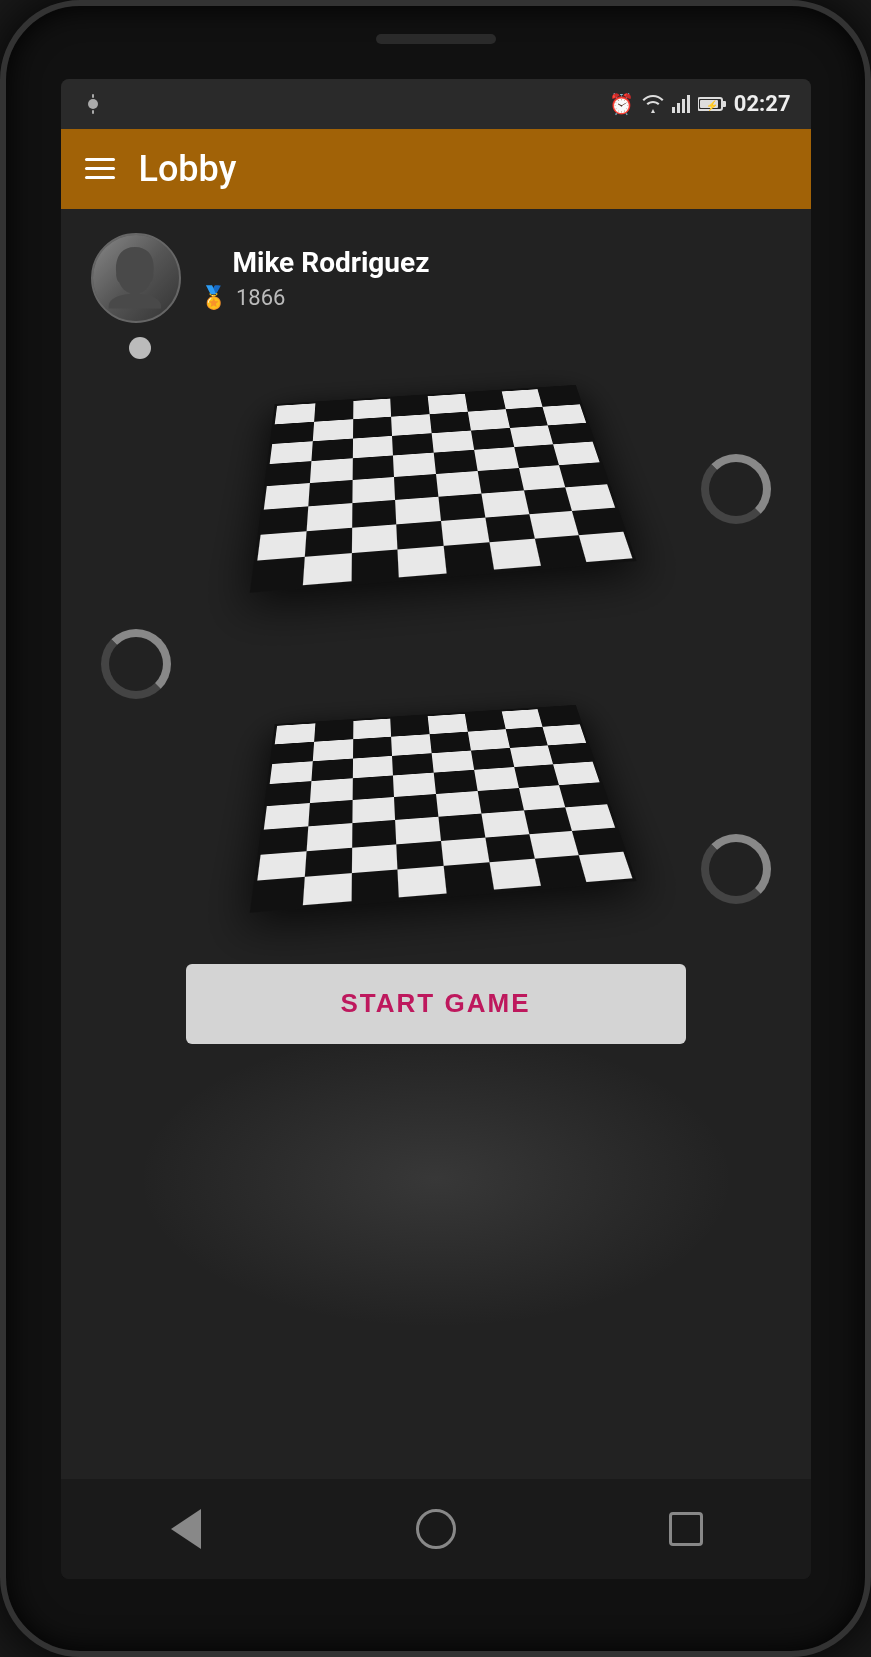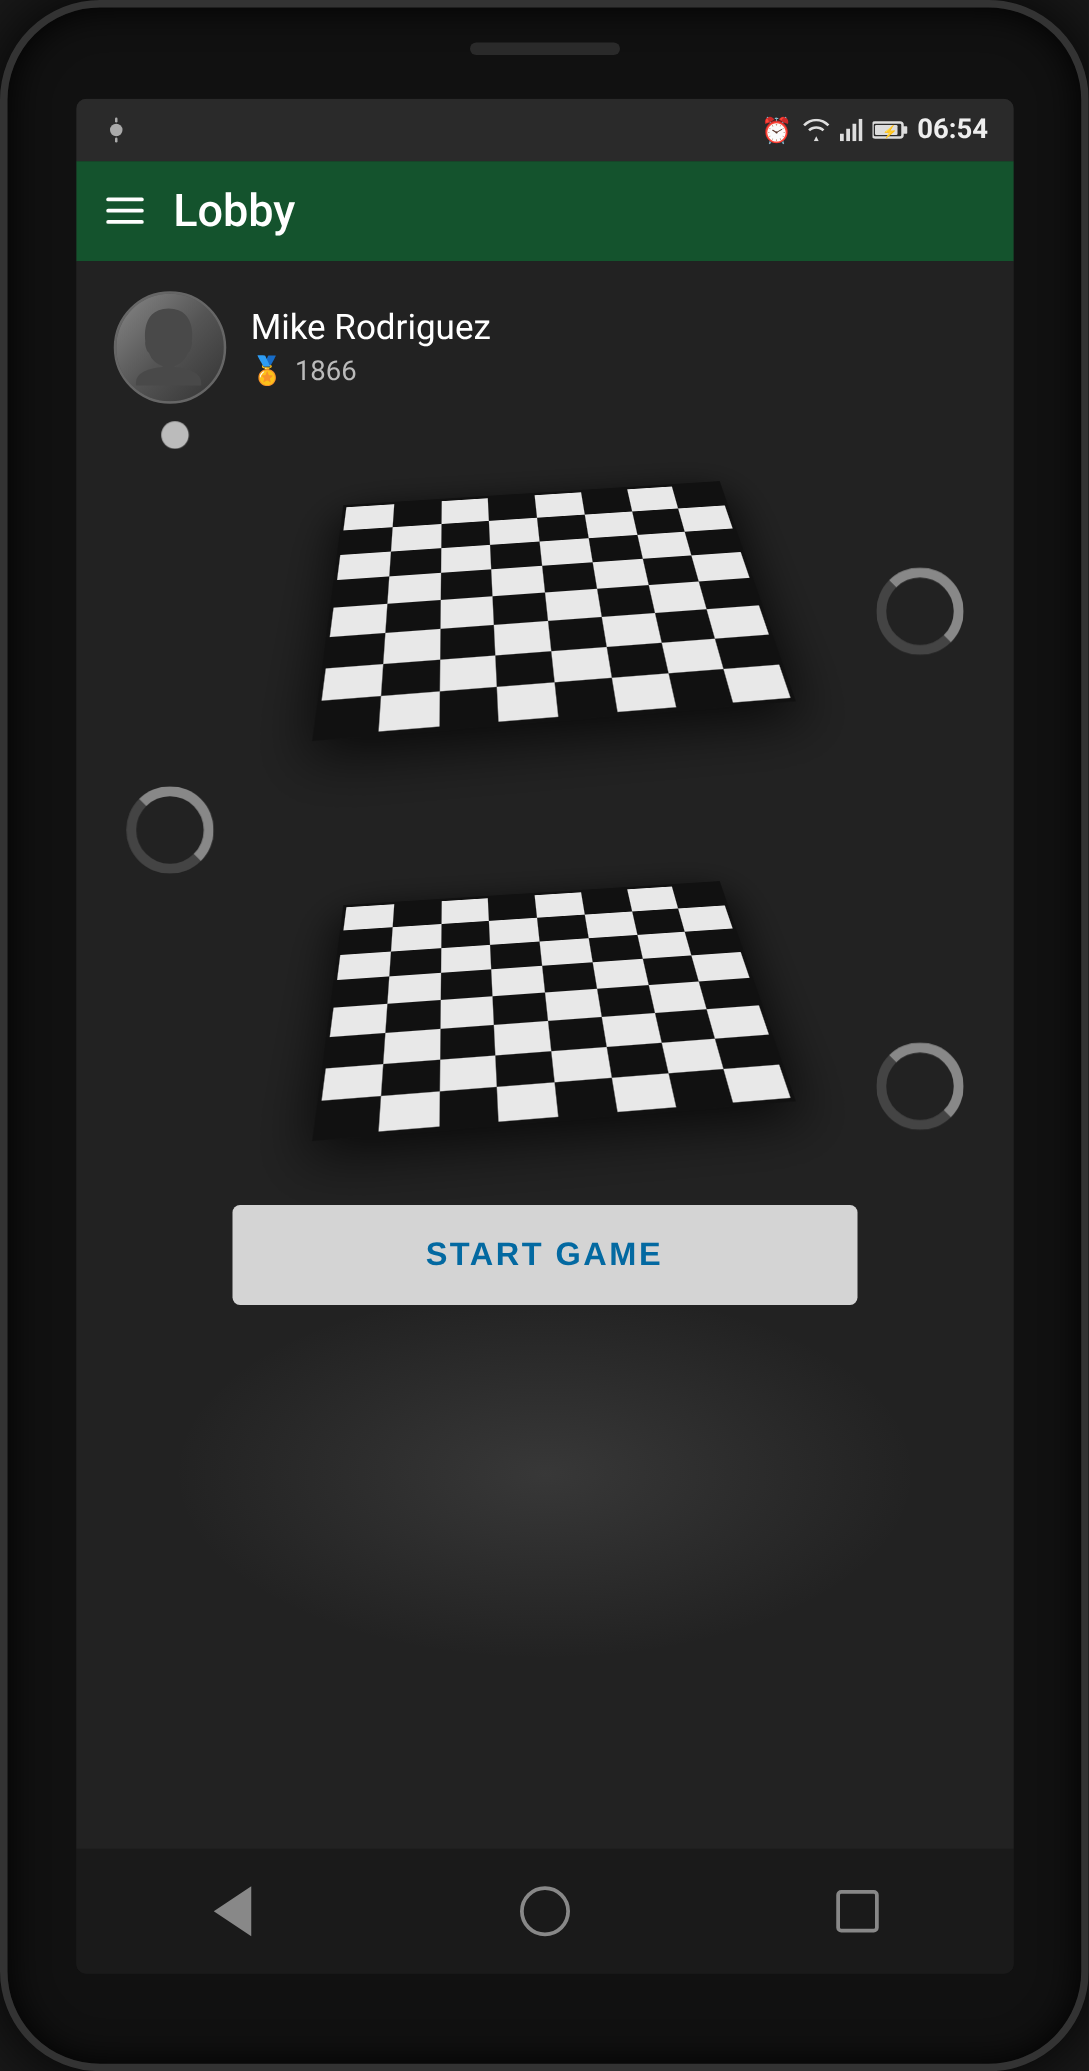--- a/index.html
+++ b/index.html
@@ -83,21 +83,21 @@
 
     .status-time {
       font-size: 22px;
       font-weight: bold;
       color: #eee;
     }
 
     
     .toolbar {
       height: 80px;
-      background: #14532d;
+      background: #a16207;
       display: flex;
       align-items: center;
       padding: 0 24px;
       flex-shrink: 0;
       gap: 24px;
     }
 
     .hamburger-icon {
       display: flex;
       flex-direction: column;
@@ -183,21 +183,22 @@
 
     .user-info {
       display: flex;
       flex-direction: column;
       gap: 6px;
     }
 
     .user-name {
       color: #fff;
       font-size: 28px;
-      font-weight: 400;
+      font-weight: 700;
+      margin-left: 32px;
     }
 
     .user-rating {
       display: flex;
       align-items: center;
       gap: 8px;
       color: #bbb;
       font-size: 22px;
     }
 
@@ -282,21 +283,21 @@
 
     .start-button {
       width: 500px;
       height: 80px;
       background: #d4d4d4;
       border: none;
       border-radius: 6px;
       font-size: 26px;
       font-weight: bold;
       letter-spacing: 2px;
-      color: #0369a1;
+      color: #be185d;
       cursor: pointer;
       text-transform: uppercase;
     }
 
     
     .nav-bar {
       height: 100px;
       background: #1a1a1a;
       display: flex;
       align-items: center;
@@ -367,21 +368,21 @@
           <rect x="15" y="0" width="3" height="18" fill="#ddd"></rect>
         </svg>
 
         <svg width="28" height="16" viewBox="0 0 28 16">
           <rect x="0" y="2" width="24" height="12" rx="2" fill="none" stroke="#ddd" stroke-width="2"></rect>
           <rect x="24" y="5" width="4" height="6" rx="1" fill="#ddd"></rect>
           <rect x="2" y="4" width="18" height="8" rx="1" fill="#ddd"></rect>
 
           <text x="8" y="13" font-size="10" fill="#333">⚡</text>
         </svg>
-        <span class="status-time">06:54</span>
+        <span class="status-time">02:27</span>
       </div>
     </div>
 
     <div class="toolbar">
       <div class="hamburger-icon">
         <span></span>
         <span></span>
         <span></span>
       </div>
       <span class="toolbar-title">Lobby</span>

